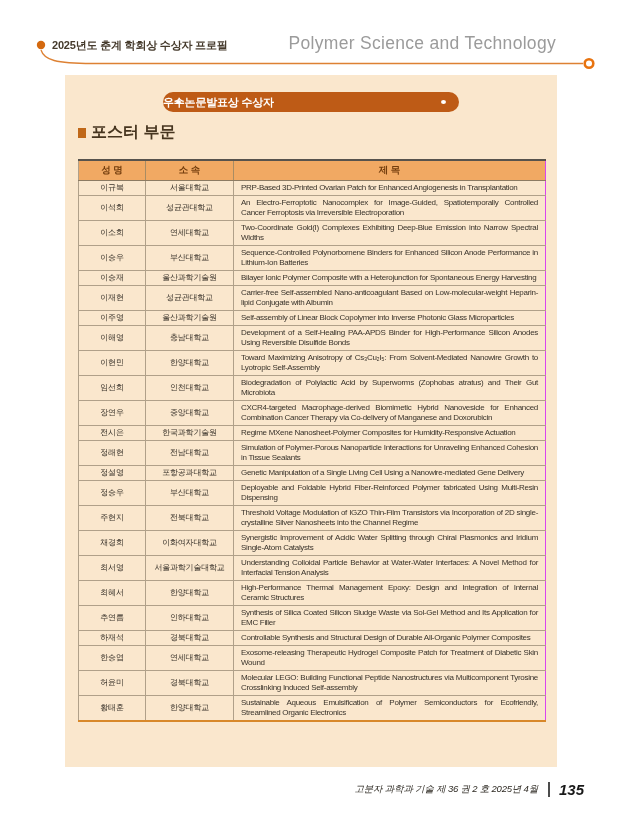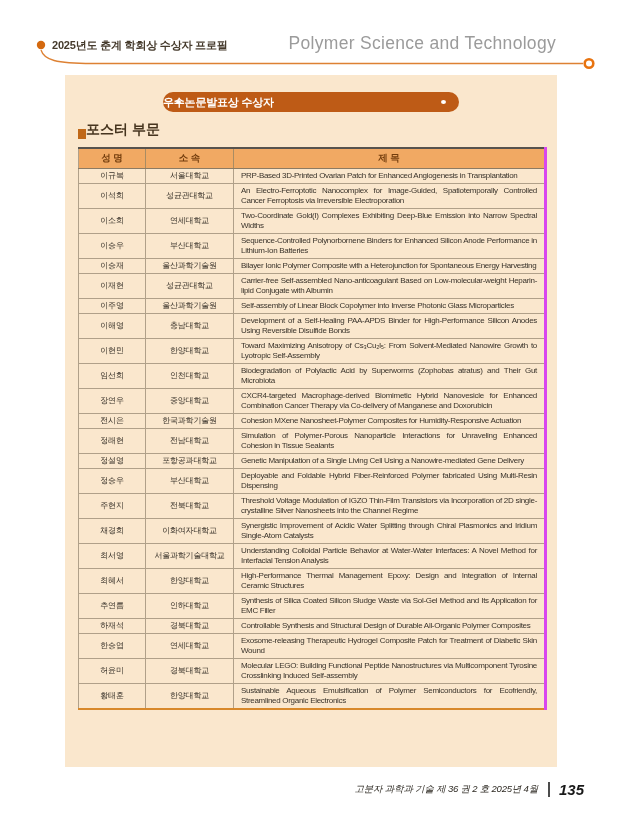--- a/index.html
+++ b/index.html
@@ -28,29 +28,29 @@
     margin:17px auto 0 auto;width:296px;height:20px;
     background:#be5b16;border-radius:11px;
     display:flex;align-items:center;
     position:relative;color:#ffffff;font-size:11px;font-weight:bold;letter-spacing:-0.2px;
   }
   .banner-dot{position:absolute;width:5px;height:4px;border-radius:50%;background:#ffffff;top:8px;}
   .banner-dot.left{left:13px;}
   .banner-dot.right{right:13px;}
   .section-label{
     margin:14px 0 0 13px;height:13px;
-    display:flex;align-items:flex-end;
-    font-size:14px;font-weight:bold;color:#46351f;
+    display:flex;align-items:center;gap:5px;
+    font-size:16px;font-weight:bold;color:#46351f;
   }
   .section-label-square{width:8px;height:10px;background:#c06818;}
   
   table.awards{
     border-collapse:collapse;table-layout:fixed;
-    margin:8px 0 0 13px;width:467px;
-    border-left:1px solid #b0a089;border-right:3px solid #d946ef;
+    margin:20px 0 0 13px;width:467px;
+    border-left:1px solid #b0a089;border-right:1px solid #d946ef;
   }
   table.awards col.c-name{width:67px;}
   table.awards col.c-affil{width:88px;}
   table.awards col.c-title{width:312px;}
   table.awards th{
     background:#f1a963;color:#733d0d;
     font-size:9.5px;font-weight:bold;
     padding:3px 2px;
     border-top:2px solid #57534d;
     border-bottom:1px solid #8c7b63;
@@ -168,21 +168,21 @@
           <td class="cell-title">Biodegradation of Polylactic Acid by Superworms (Zophobas atratus) and Their Gut Microbiota</td>
         </tr>
         <tr>
           <td class="cell-name">장연우</td>
           <td class="cell-affil">중앙대학교</td>
           <td class="cell-title">CXCR4-targeted Macrophage-derived Biomimetic Hybrid Nanovesicle for Enhanced Combination Cancer Therapy via Co-delivery of Manganese and Doxorubicin</td>
         </tr>
         <tr>
           <td class="cell-name">전시은</td>
           <td class="cell-affil">한국과학기술원</td>
-          <td class="cell-title">Cohesion MXene Nanosheet-Polymer Composites for Humidity-Responsive Actuation</td>
+          <td class="cell-title">Regime MXene Nanosheet-Polymer Composites for Humidity-Responsive Actuation</td>
         </tr>
         <tr>
           <td class="cell-name">정래현</td>
           <td class="cell-affil">전남대학교</td>
           <td class="cell-title">Simulation of Polymer-Porous Nanoparticle Interactions for Unraveling Enhanced Cohesion in Tissue Sealants</td>
         </tr>
         <tr>
           <td class="cell-name">정설영</td>
           <td class="cell-affil">포항공과대학교</td>
           <td class="cell-title">Genetic Manipulation of a Single Living Cell Using a Nanowire-mediated Gene Delivery</td>

